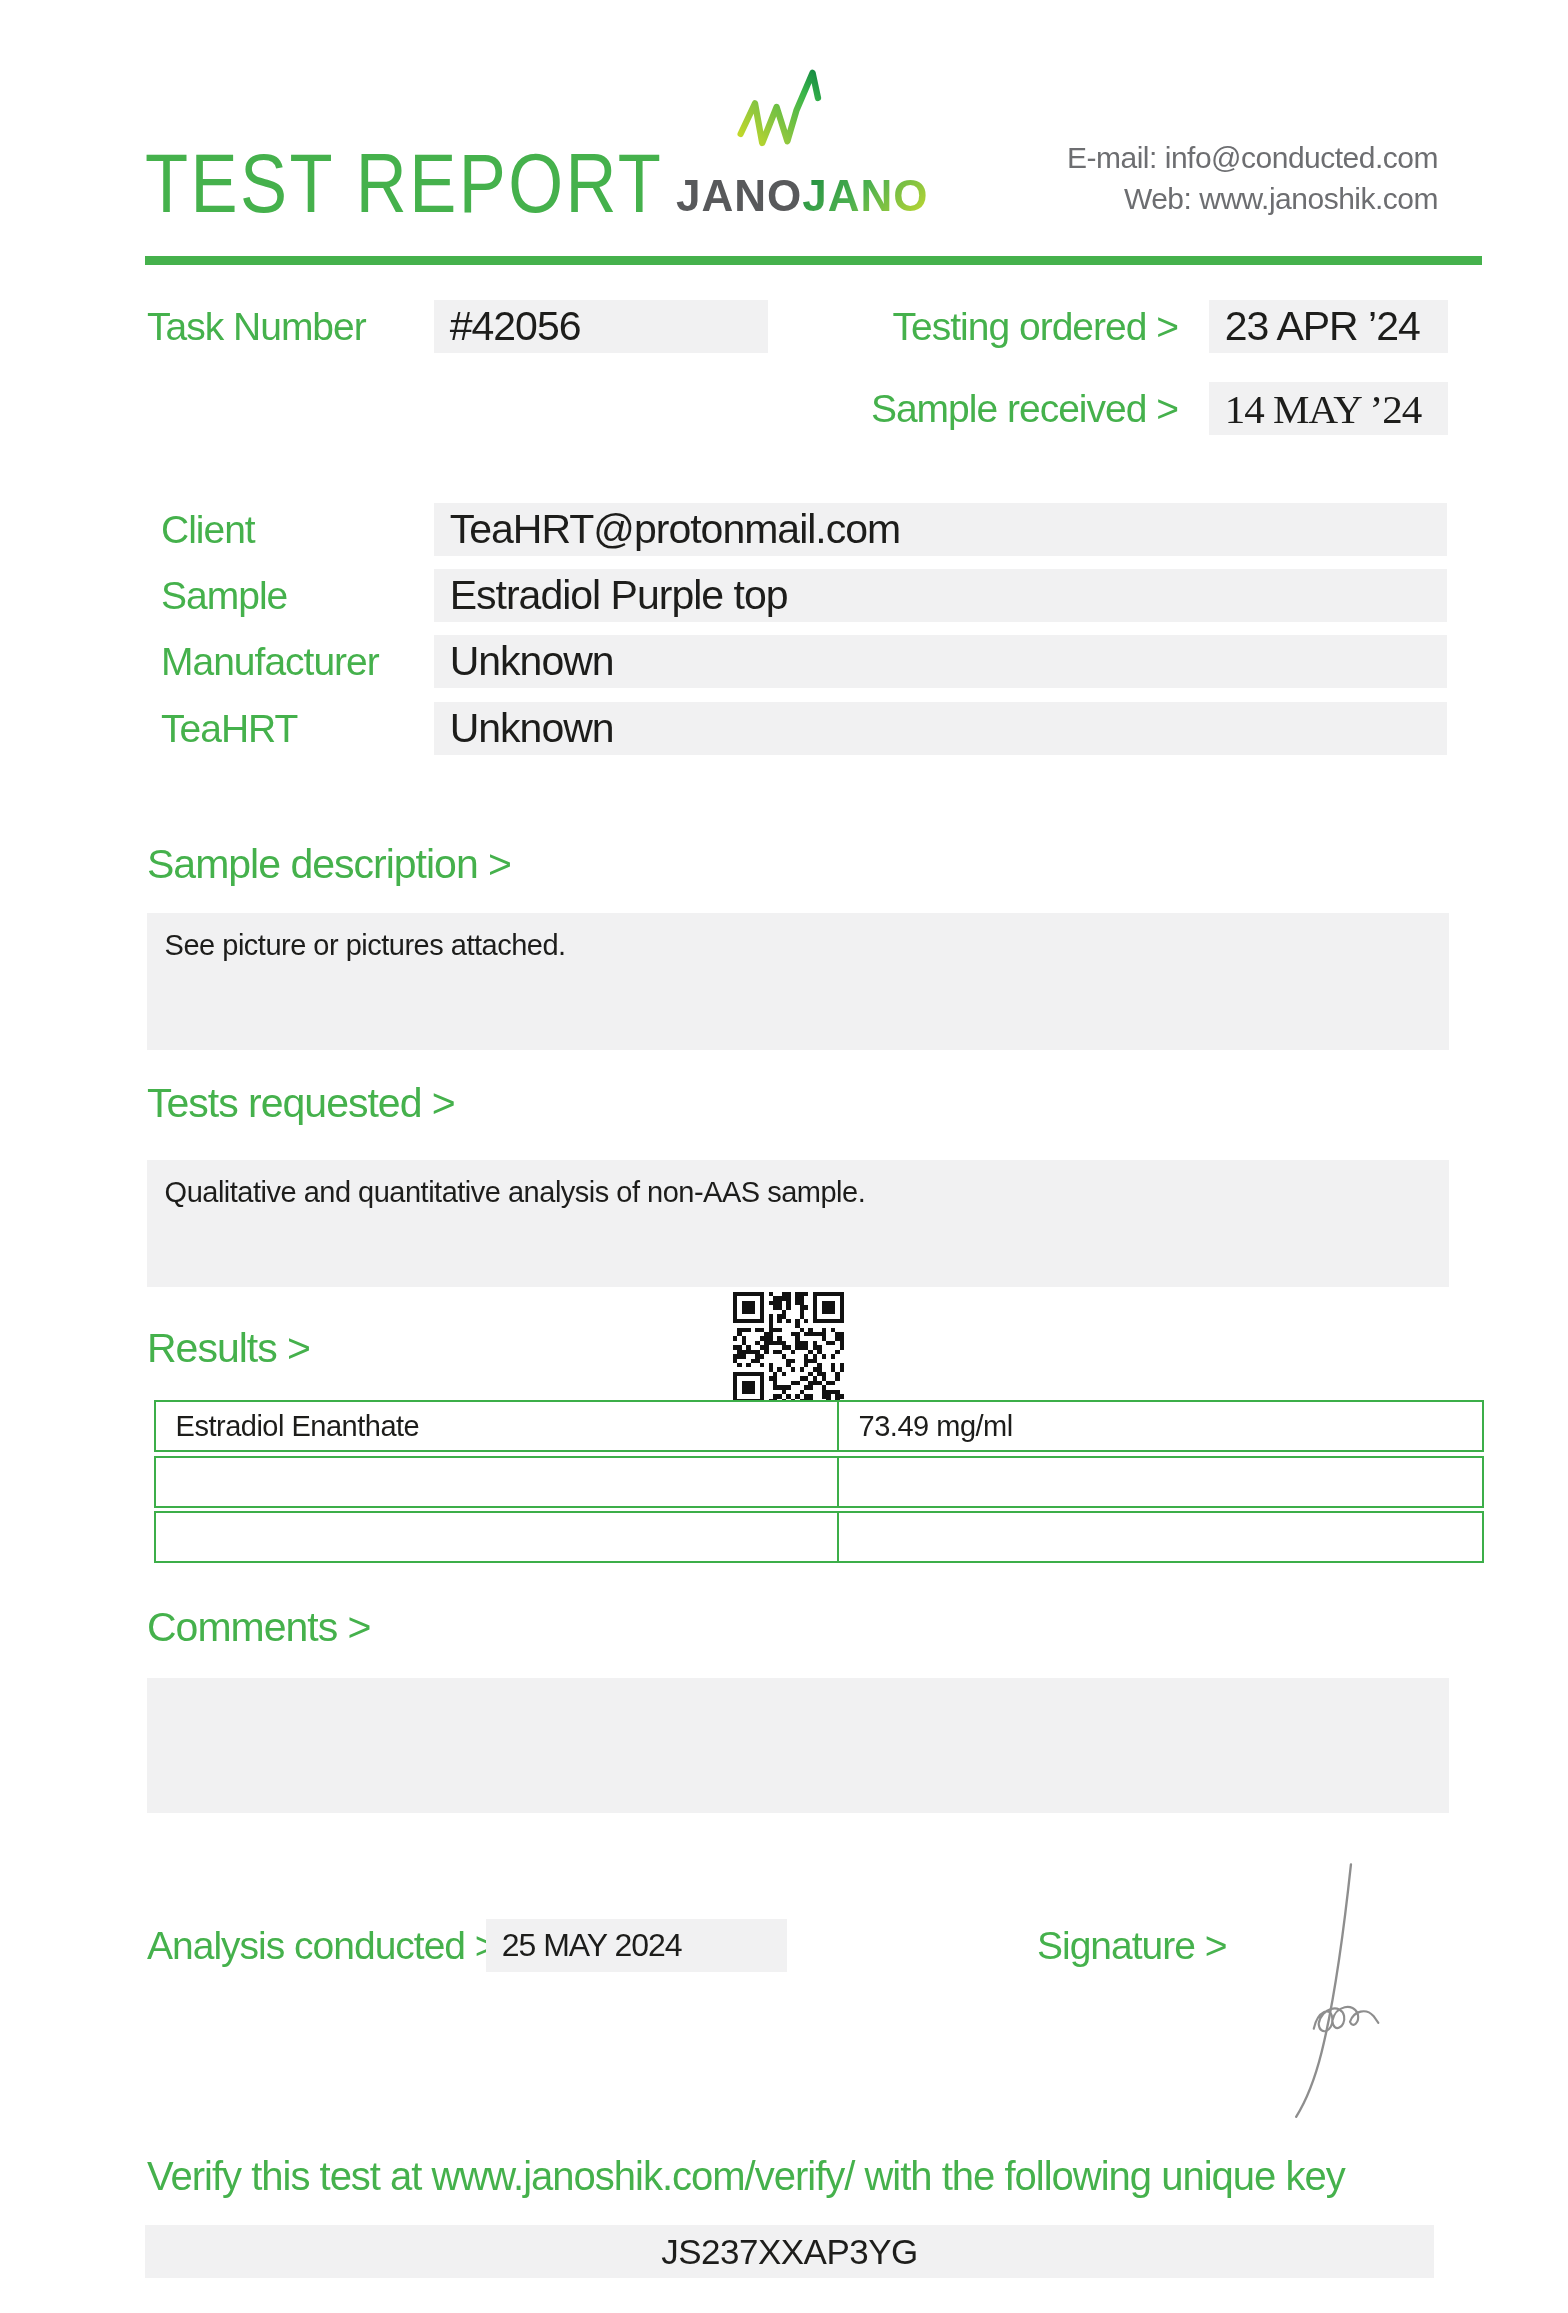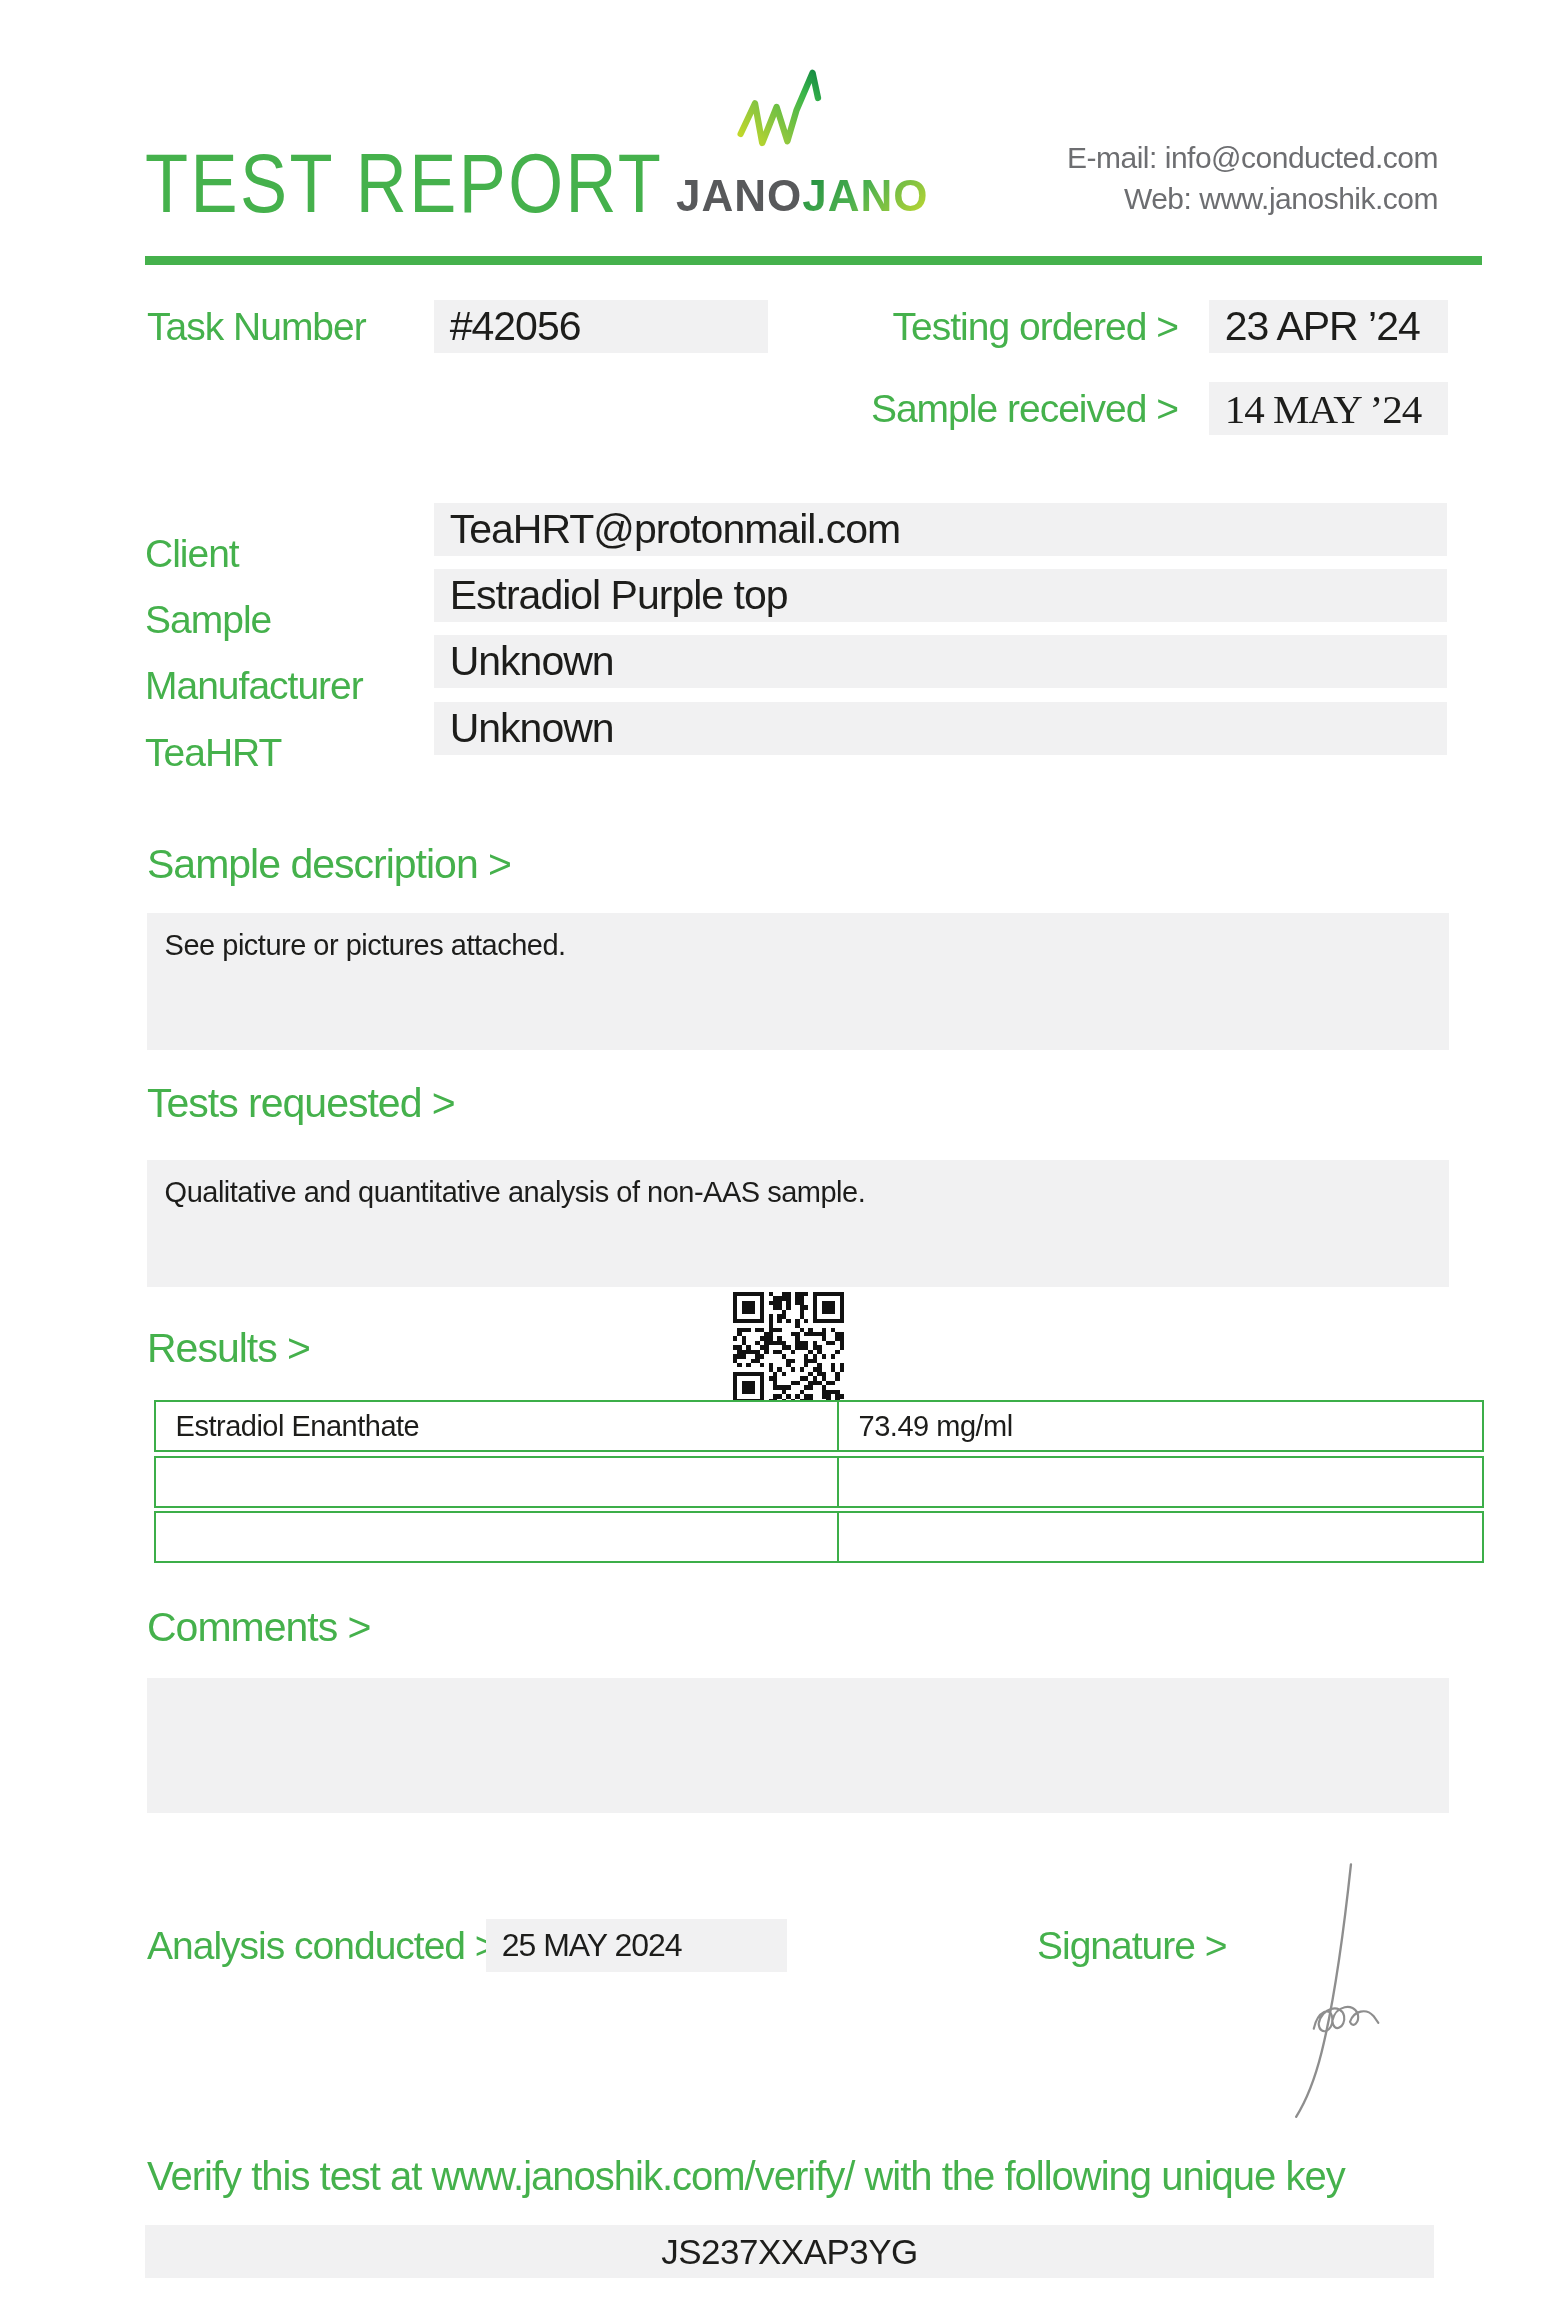--- a/index.html
+++ b/index.html
@@ -41,21 +41,21 @@
   .task-box{left:434px;top:300px;width:334px;height:53px;}
   .ordered-label{right:390px;left:auto;top:300px;text-align:right;position:absolute;}
   .ordered-box{left:1209px;top:300px;width:239px;height:53px;}
   .received-label{right:390px;left:auto;top:382px;text-align:right;position:absolute;}
   .received-box{left:1209px;top:382px;width:239px;height:53px;font-family:Liberation Serif, serif;}
   .r-align{position:absolute;color:var(--green);font-size:39px;letter-spacing:-1px;
            height:53px;line-height:53px;white-space:nowrap;}
 
   
   .d0{top:503px;} .d1{top:569px;} .d2{top:635px;} .d3{top:702px;}
-  .dlabel{left:145px;margin-top:24px;}
+  .dlabel{left:161px;}
   .dbox{left:434px;width:1013px;height:53px;}
 
   
   .desc-heading{left:147px;top:841px;}
   .desc-box{left:147px;top:913px;width:1302px;height:137px;}
   .tests-heading{left:147px;top:1080px;}
   .tests-box{left:147px;top:1160px;width:1302px;height:127px;}
 
   .qr{position:absolute;left:733px;top:1292px;}
   .results-heading{left:147px;top:1325px;}

